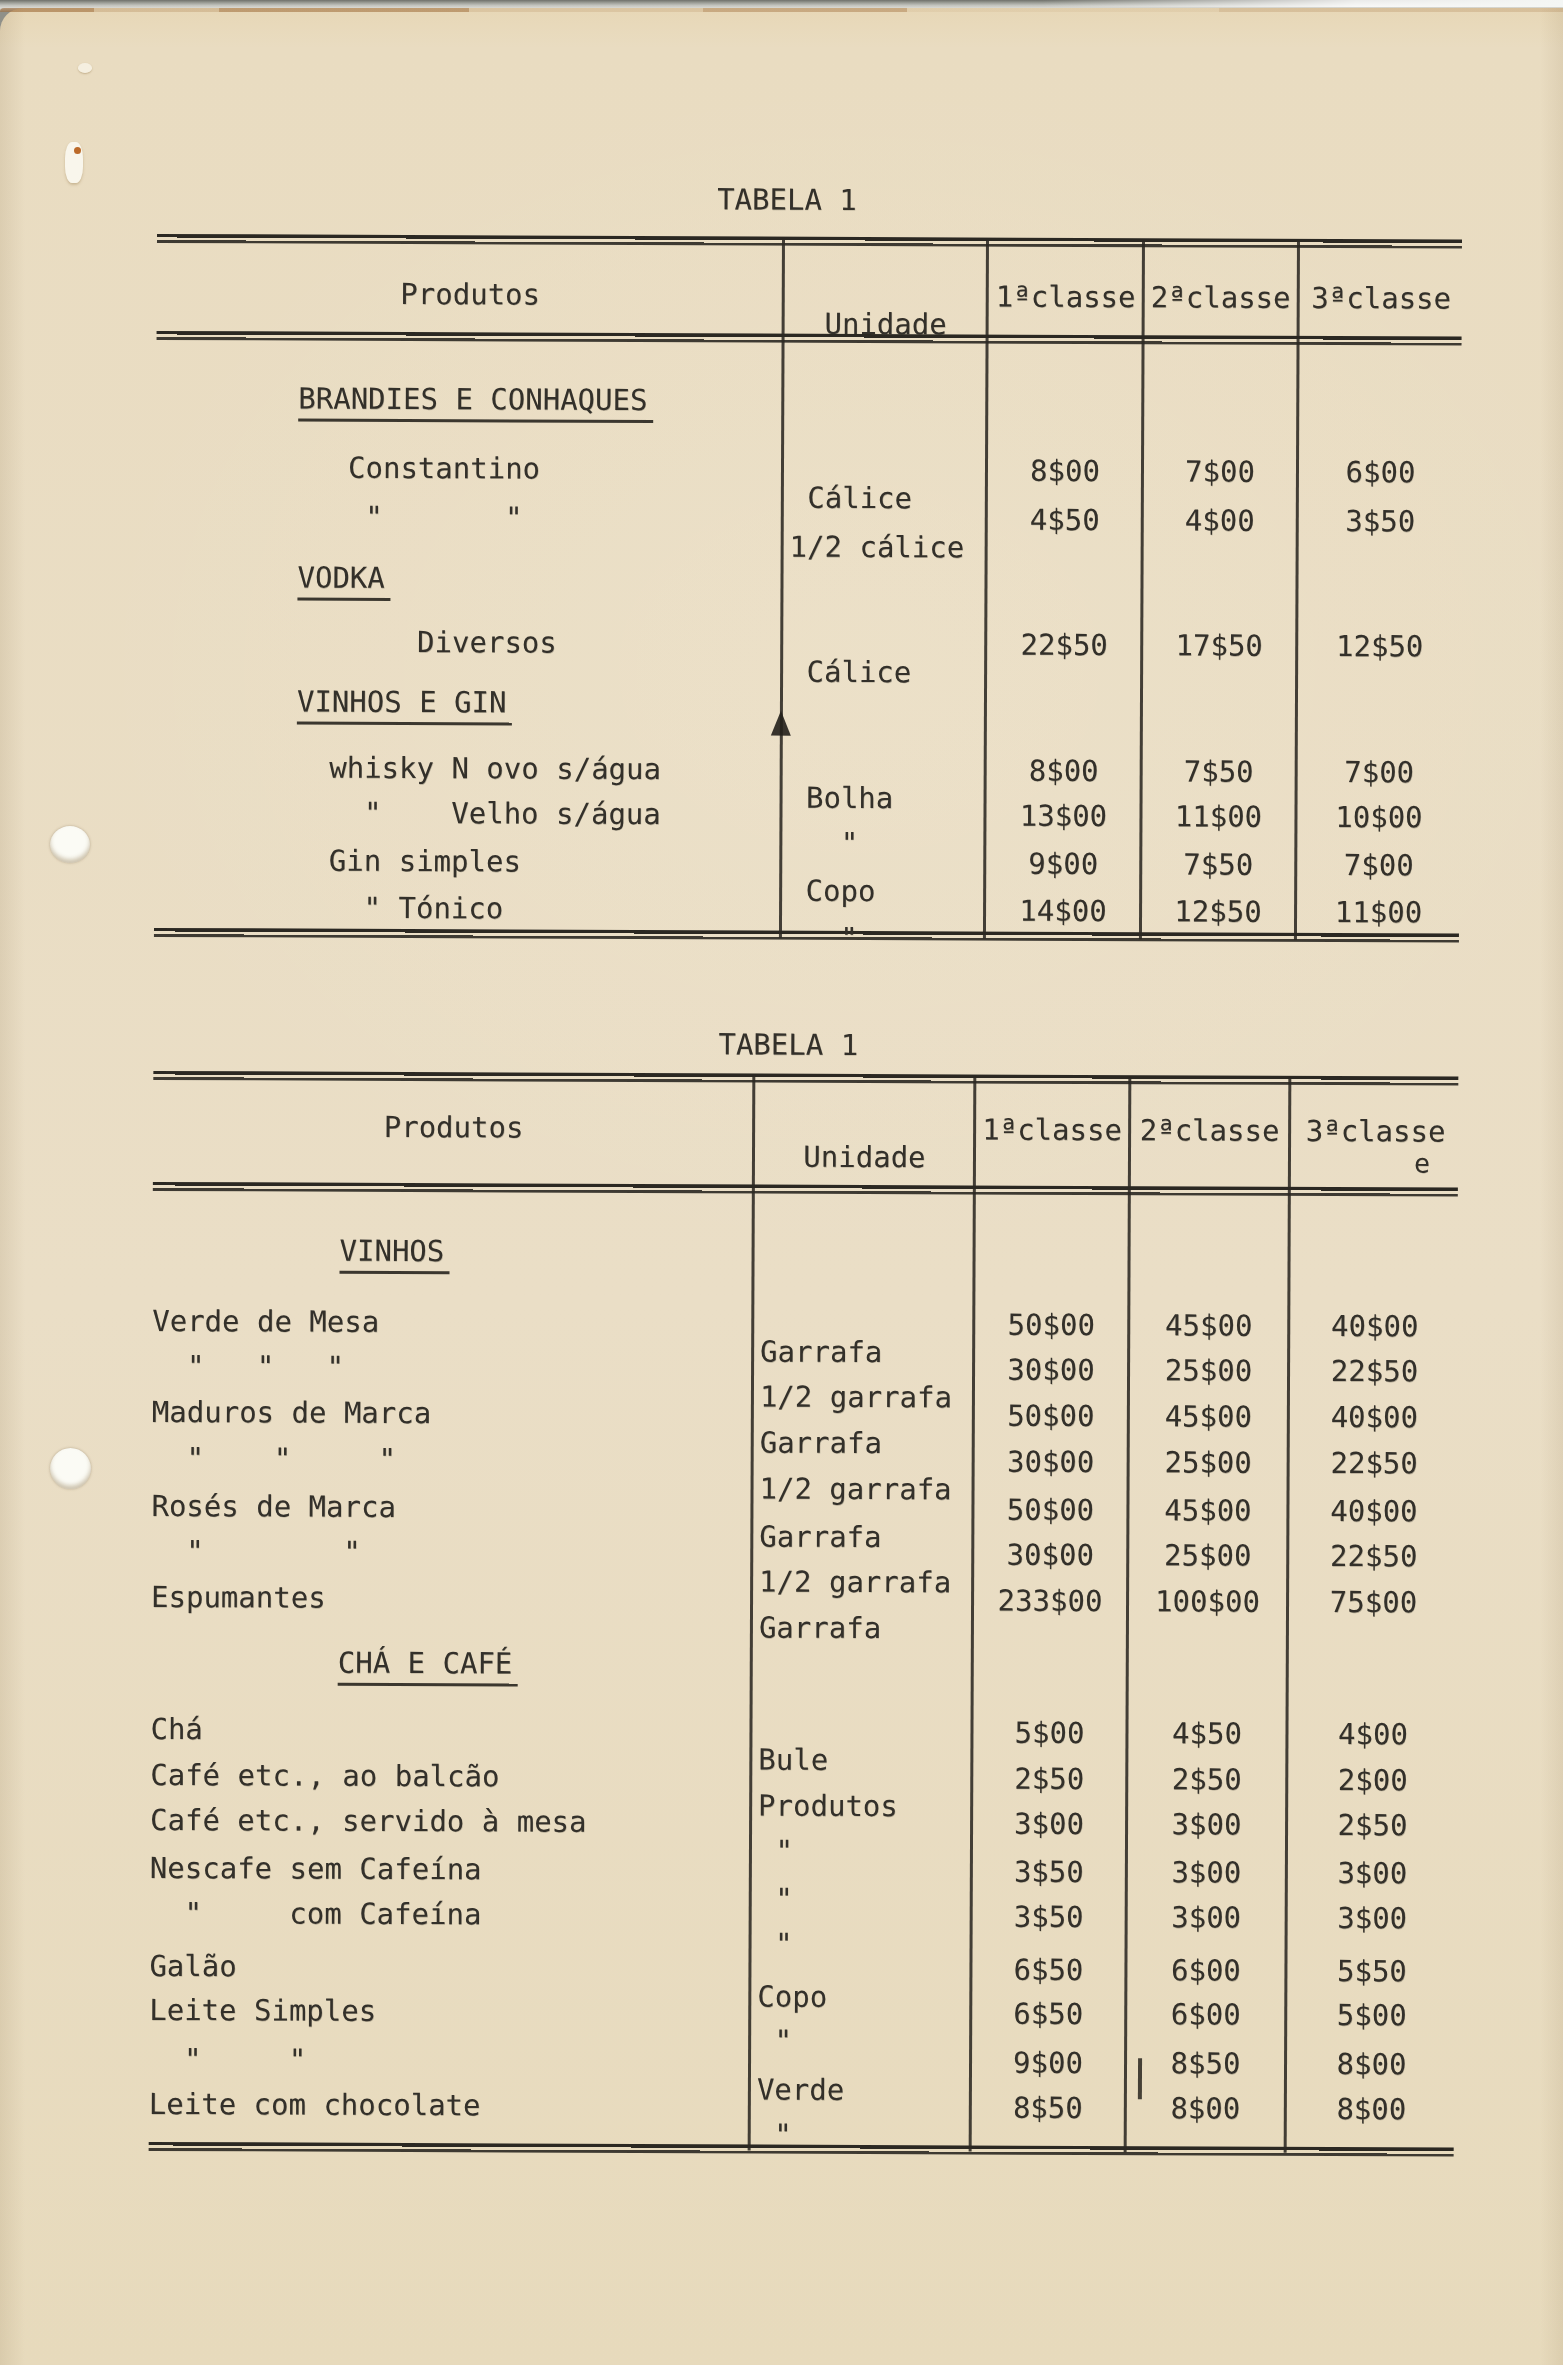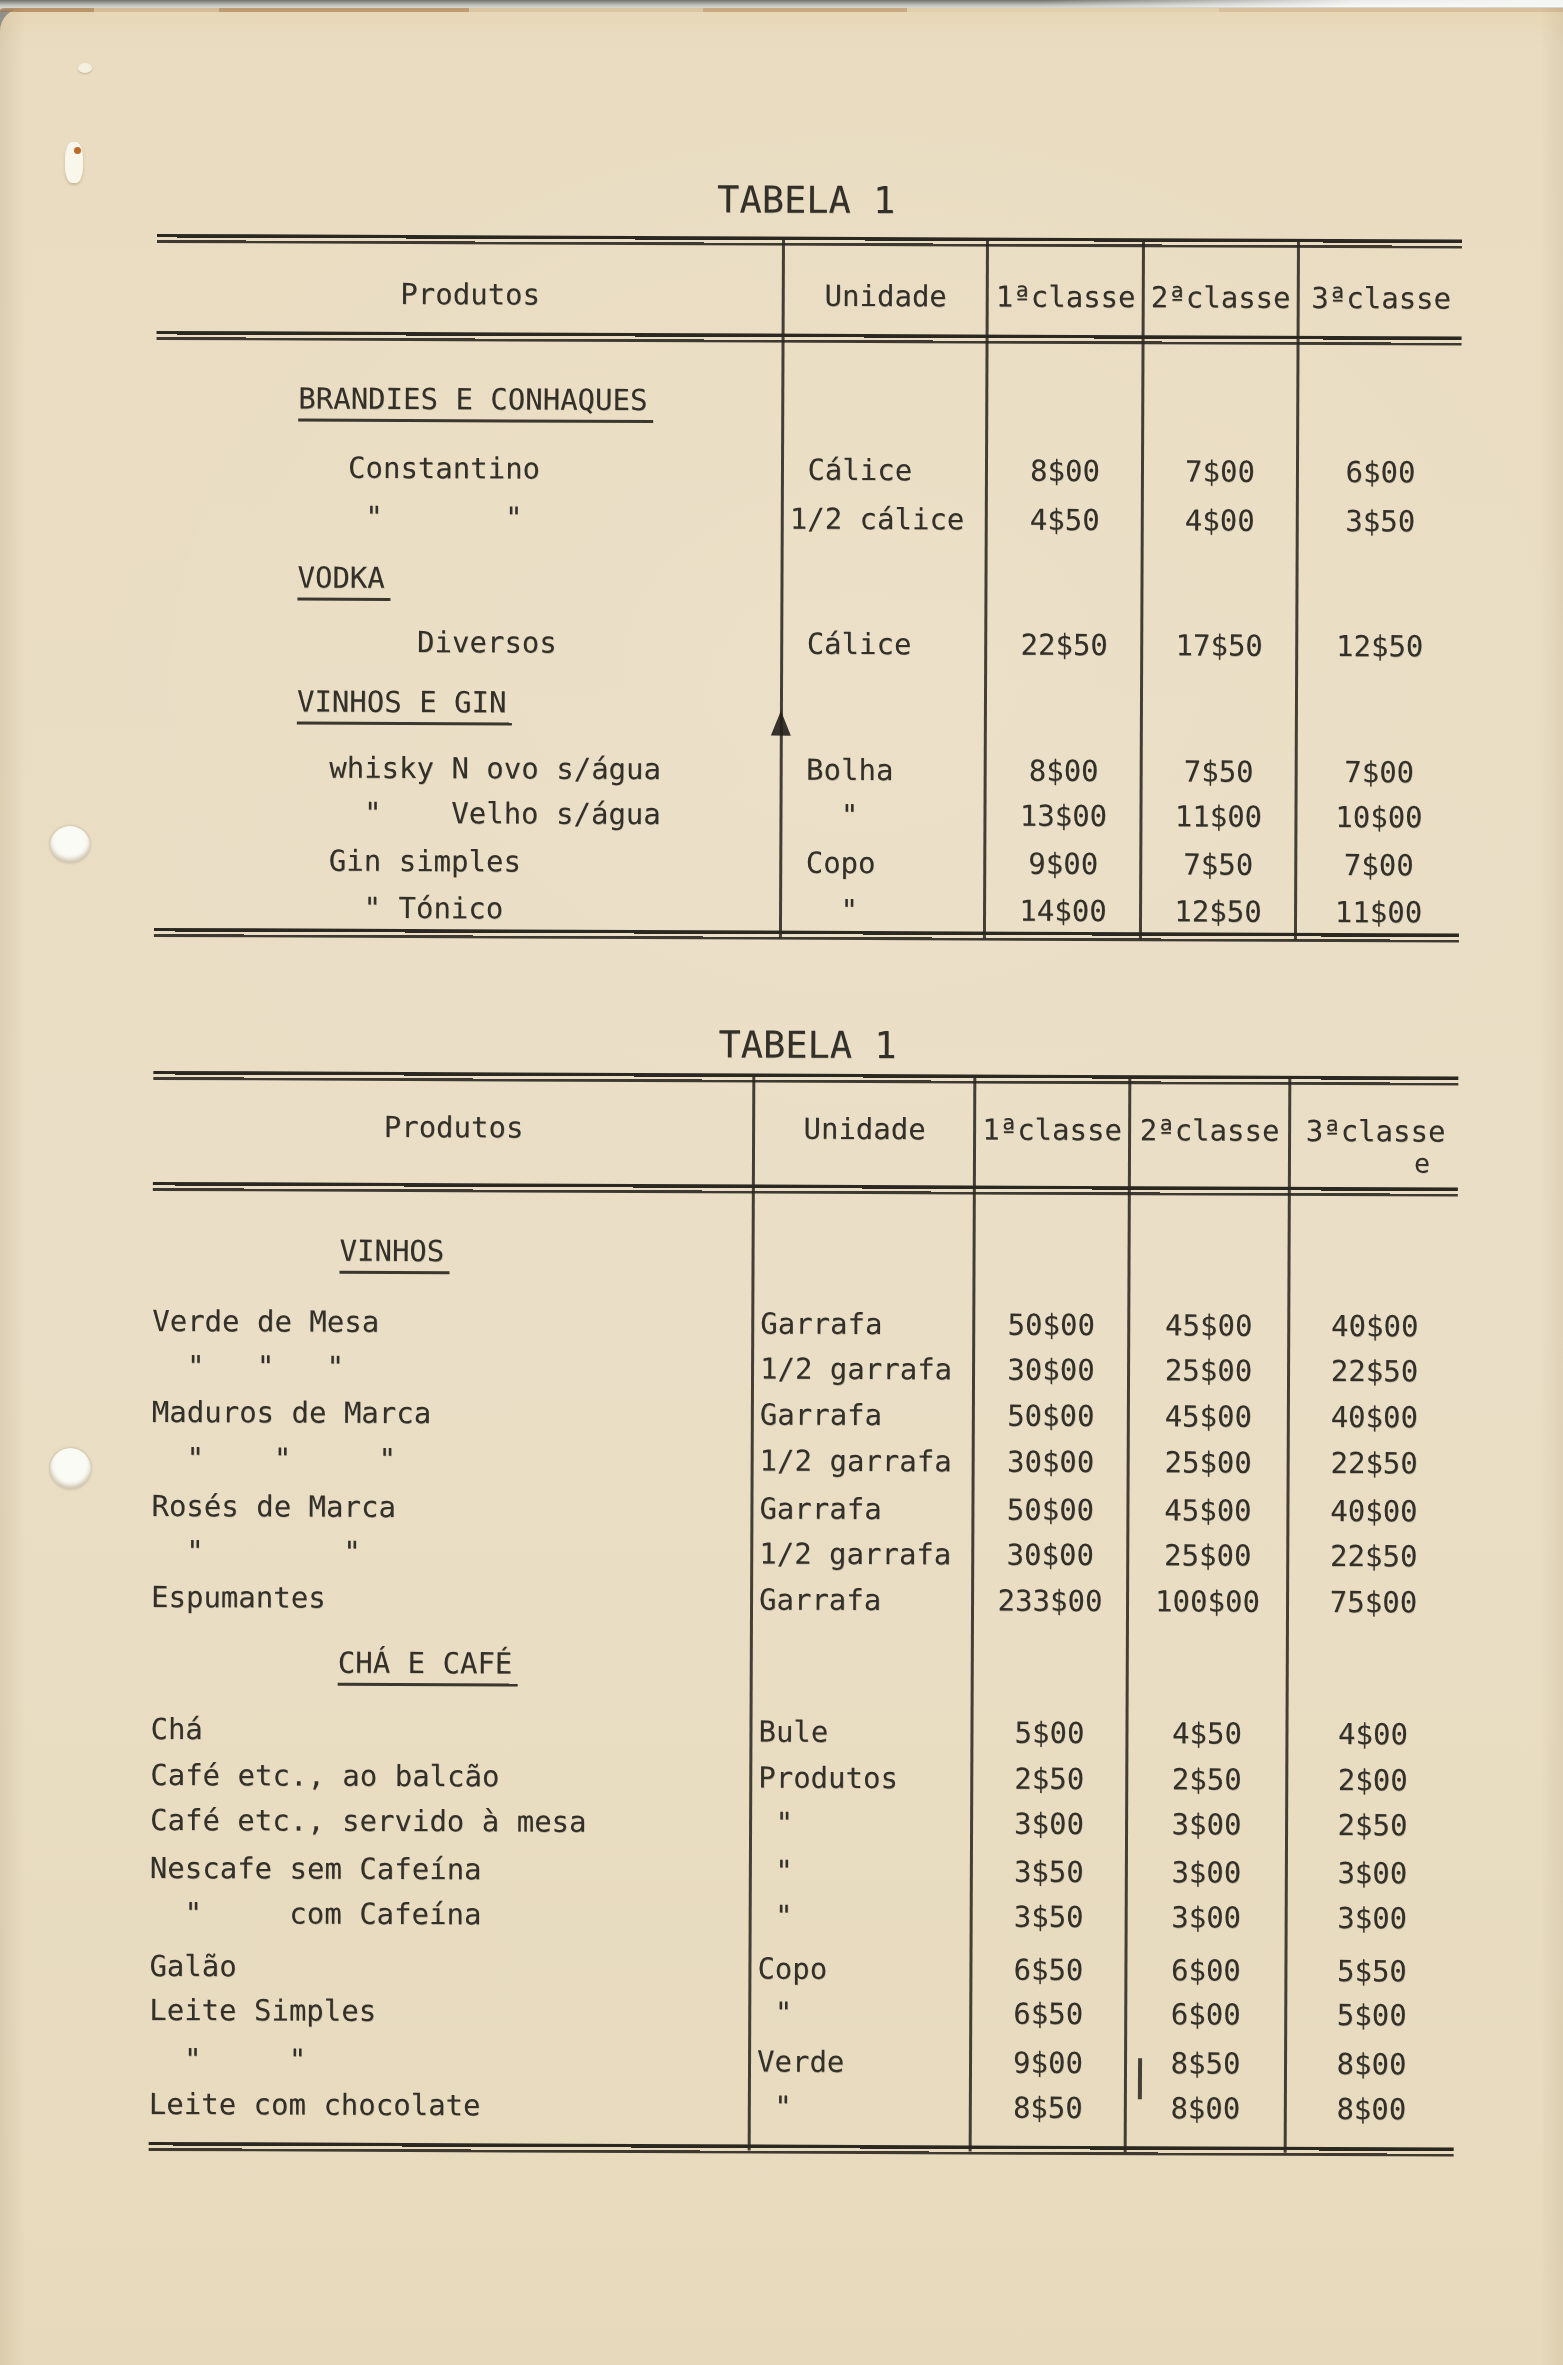--- a/index.html
+++ b/index.html
@@ -20,33 +20,33 @@
       linear-gradient(270deg, rgba(120,95,55,.10) 0px, rgba(120,95,55,0) 23px),
       linear-gradient(180deg,#e7d7b6 0px,#e9dcc1 40px,#eadec6 55%,#e7dabc 100%);
   }
   #sheet-top-edge{position:absolute;top:0;left:0;right:0;height:3.5px;border-top-left-radius:23px;
     background:linear-gradient(90deg,
       rgba(150,95,42,.55) 0 6%, rgba(150,95,42,.22) 6% 14%, rgba(150,95,42,.50) 14% 30%,
       rgba(150,95,42,.15) 30% 45%, rgba(150,95,42,.38) 45% 58%, rgba(150,95,42,.08) 58% 78%,
       rgba(150,95,42,.20) 78% 100%);}
   
   #content{position:absolute;inset:0;transform:rotate(0.25deg);transform-origin:177px 229px;}
-  .typed{color:#33302a;font-size:37px;line-height:1;white-space:pre;
+  .typed{color:#33302a;font-size:29px;line-height:1;white-space:pre;
     text-shadow:0.4px 0.6px 0 rgba(50,45,35,.30);}
   .title{position:absolute;height:32px;display:flex;align-items:center;}
   
   .dline{position:absolute;height:8.8px;
     background:linear-gradient(180deg,#2b2822 0 3.5px,transparent 3.5px 6.2px,rgba(43,40,34,.9) 6.2px 8.8px);}
   .vline{position:absolute;width:2.6px;background:rgba(43,40,34,.88);}
   
   .row{position:absolute;left:0;width:100%;height:46px;}
   .cell{position:absolute;top:0;height:46px;display:flex;align-items:center;white-space:pre;
     color:#33302a;font-size:29px;text-shadow:0.4px 0.6px 0 rgba(50,45,35,.30);}
   .price{justify-content:center;}
-  .cell-uni{padding-left:7px;}
+  .cell-uni{padding-left:7px;margin-top:28px;}
   .section-label{display:inline-block;border-bottom:3.5px solid rgba(43,40,34,.92);padding:0 5.3px 3.5px 0;}
   .t1 .cell-prod{left:157px;width:627px}
   .t1 .cell-uni{left:784px;width:204px}
   .t1 .cell-1{left:988px;width:156px}
   .t1 .cell-2{left:1144px;width:154px}
   .t1 .cell-3{left:1298px;width:167px}
   .t2 .cell-prod{left:157px;width:601px}
   .t2 .cell-uni{left:758px;width:221px}
   .t2 .cell-1{left:979px;width:154px}
   .t2 .cell-2{left:1133px;width:161px}

